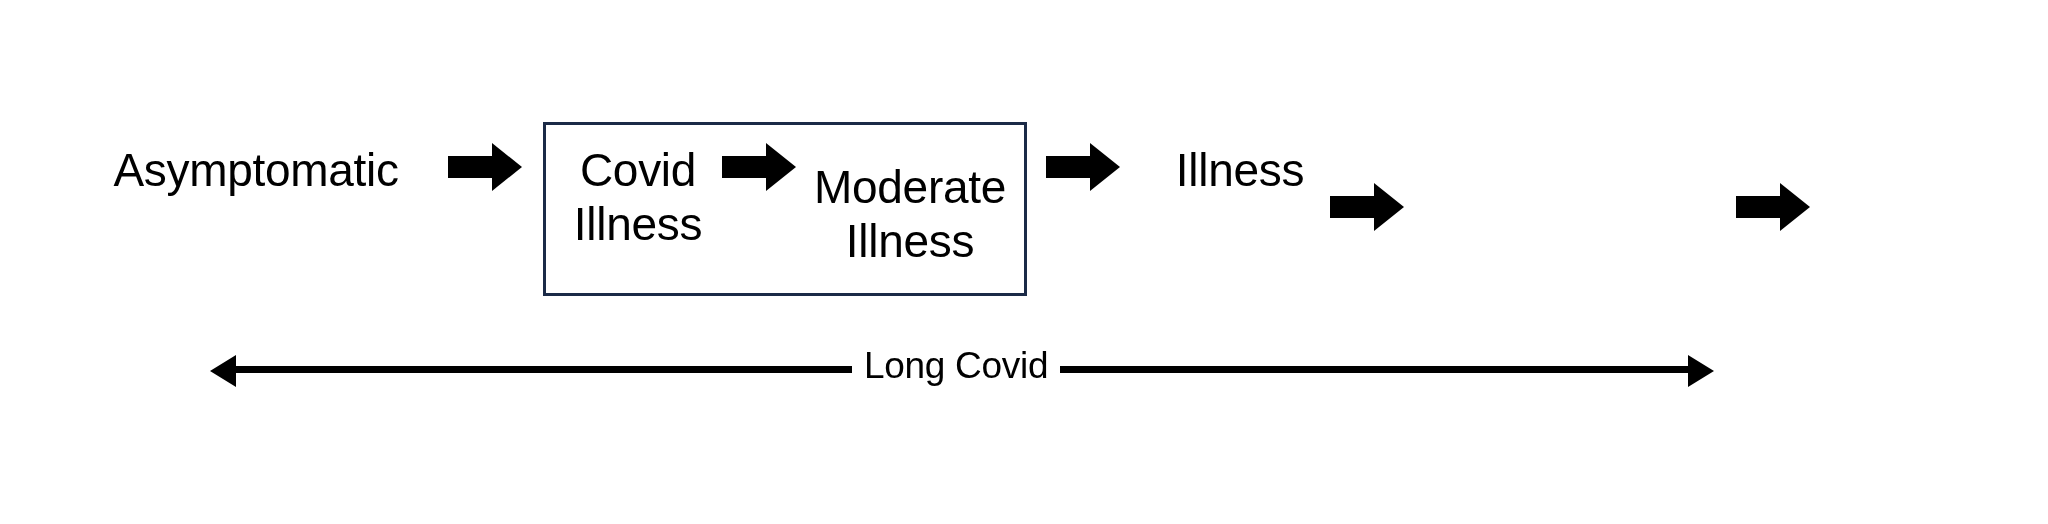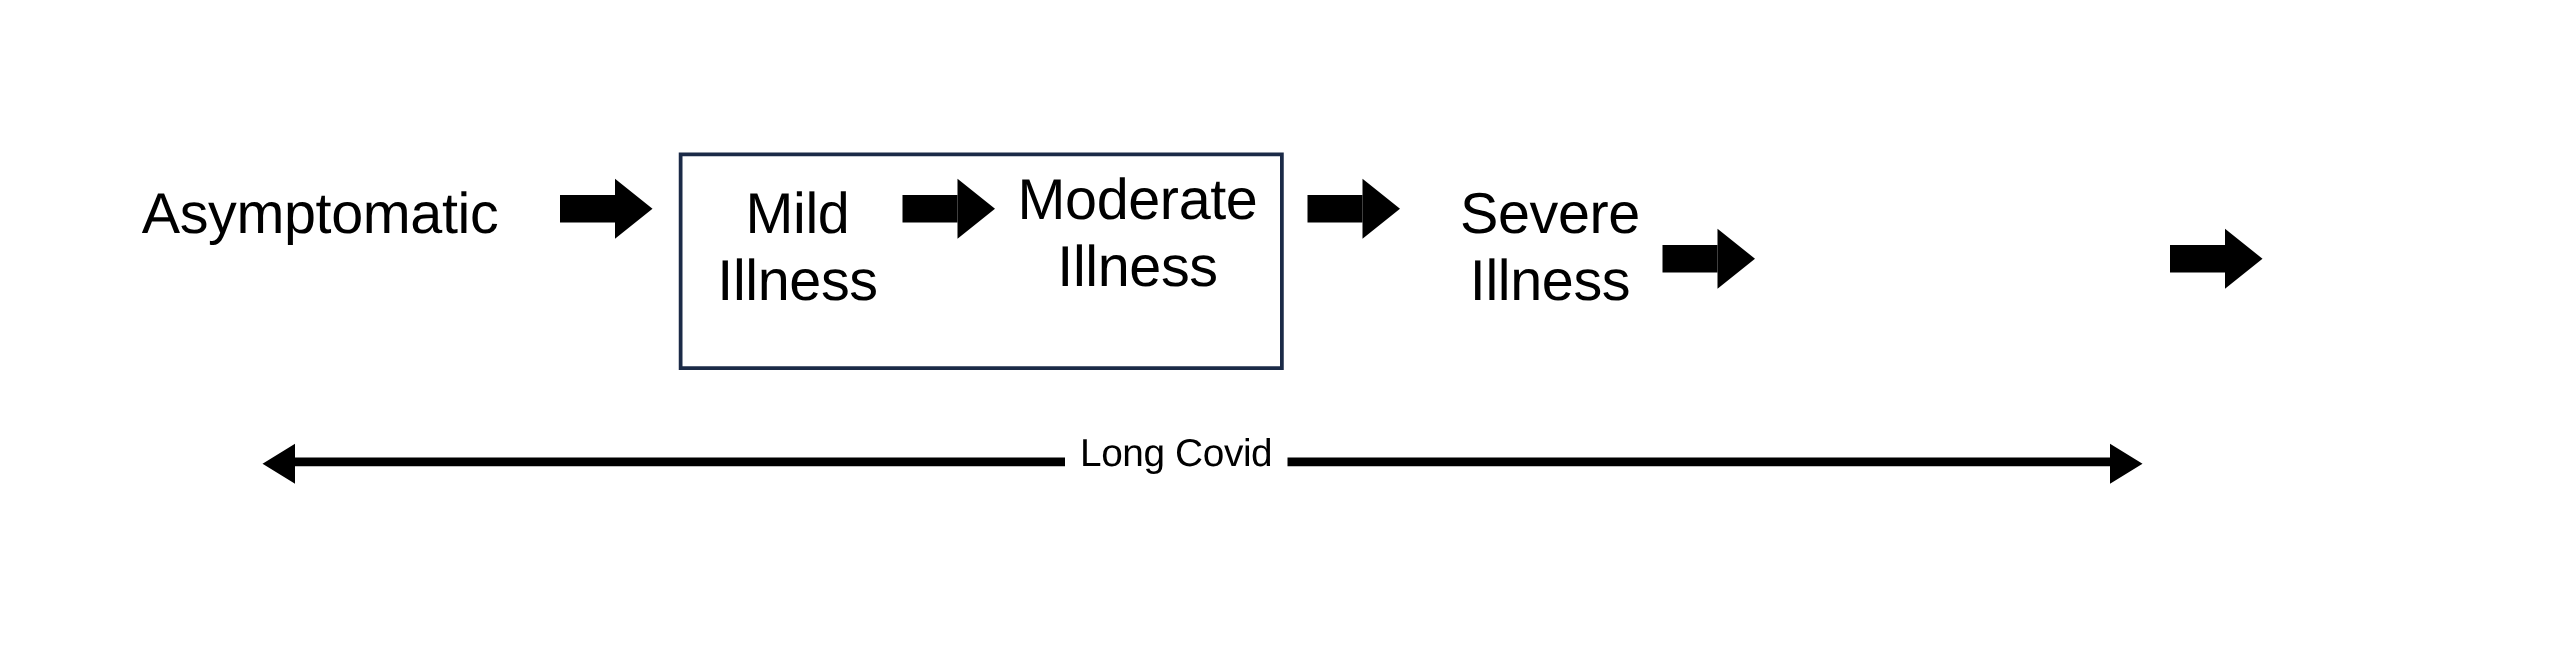--- a/index.html
+++ b/index.html
@@ -74,21 +74,21 @@
     border-width: 16px 26px 16px 0;
     border-color: transparent #000000 transparent transparent;
   }
   #longcovid-tip-right {
     border-width: 16px 0 16px 26px;
     border-color: transparent transparent transparent #000000;
   }
   #longcovid-label {
     position: absolute;
     color: #000000;
-    font-size: 31px;
+    font-size: 37px;
     line-height: 1;
     background: #ffffff;
     padding: 0 12px;
     white-space: nowrap;
     letter-spacing: -0.3px;
   }
 </style>
 </head>
 <body>
 
@@ -99,41 +99,40 @@
   </div>
 
   <div class="blockarrow" id="arrow-1" style="left:448px; top:143px; width:74px; height:48px;">
     <span class="body" style="top:13px; width:44px; height:22px;"></span>
     <span class="head" style="left:44px; top:0; border-top-width:24px; border-bottom-width:24px; border-left-width:30px;"></span>
   </div>
 
   <div id="group-box" style="left:543px; top:122px; width:484px; height:174px;"></div>
 
   <div class="node" id="node-mild" style="left:558px; top:143px; width:160px;">
-    <span class="ln">Mild</span>
+    <span class="ln">Covid</span>
     <span class="ln">Illness</span>
   </div>
 
   <div class="blockarrow" id="arrow-2" style="left:722px; top:143px; width:74px; height:48px;">
     <span class="body" style="top:13px; width:44px; height:22px;"></span>
     <span class="head" style="left:44px; top:0; border-top-width:24px; border-bottom-width:24px; border-left-width:30px;"></span>
   </div>
 
-  <div class="node" id="node-moderate" style="left:800px; top:132px; width:220px;">
+  <div class="node" id="node-moderate" style="left:800px; top:160px; width:220px;">
     <span class="ln">Moderate</span>
     <span class="ln">Illness</span>
   </div>
 
   <div class="blockarrow" id="arrow-3" style="left:1046px; top:143px; width:74px; height:48px;">
     <span class="body" style="top:13px; width:44px; height:22px;"></span>
     <span class="head" style="left:44px; top:0; border-top-width:24px; border-bottom-width:24px; border-left-width:30px;"></span>
   </div>
 
   <div class="node" id="node-severe" style="left:1140px; top:143px; width:200px;">
-    <span class="ln">Severe</span>
     <span class="ln">Illness</span>
   </div>
 
   <div class="blockarrow" id="arrow-4" style="left:1330px; top:183px; width:74px; height:48px;">
     <span class="body" style="top:13px; width:44px; height:22px;"></span>
     <span class="head" style="left:44px; top:0; border-top-width:24px; border-bottom-width:24px; border-left-width:30px;"></span>
   </div>
 
 
   <div class="blockarrow" id="arrow-5" style="left:1736px; top:183px; width:74px; height:48px;">

